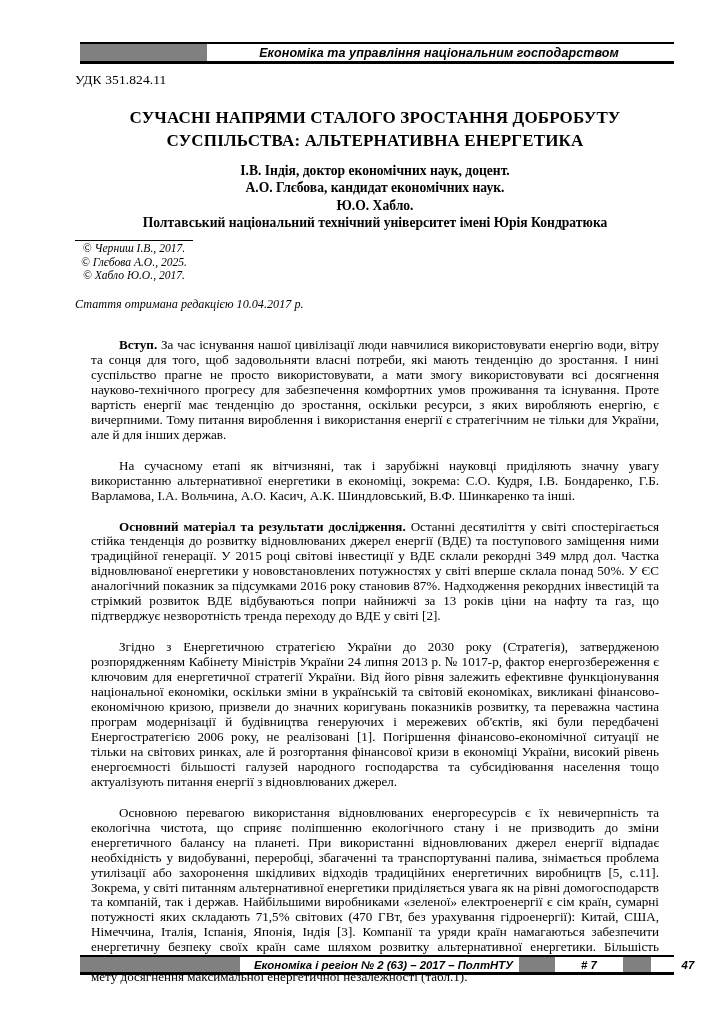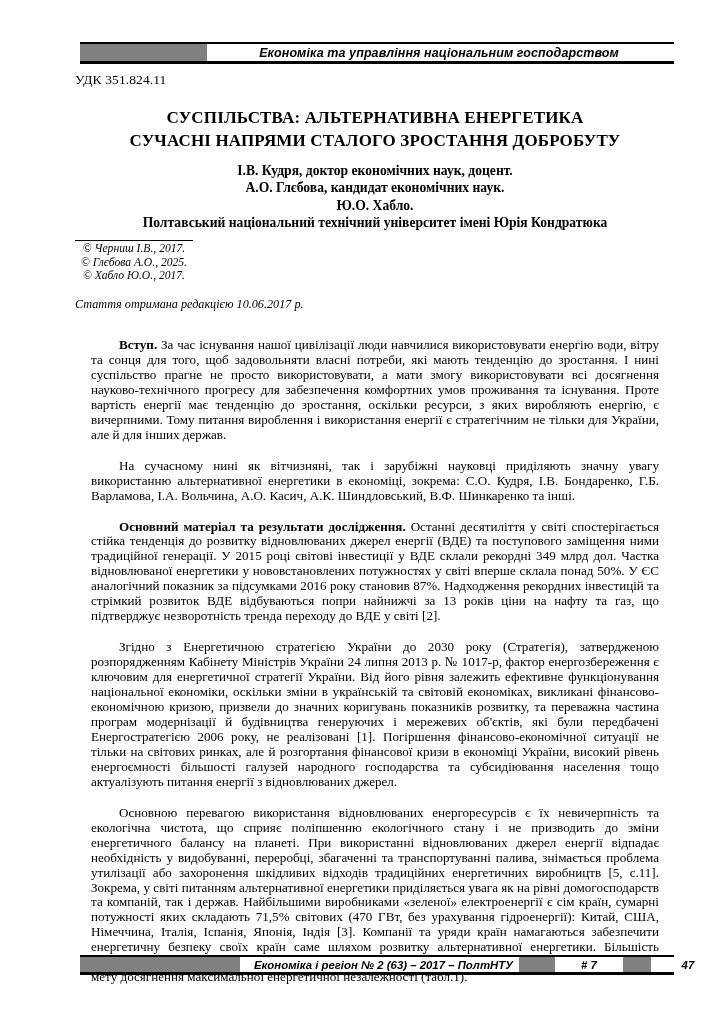--- a/index.html
+++ b/index.html
@@ -194,44 +194,44 @@
 <div class="page">
 
   <div class="runhead">
     <div class="runhead-block"></div>
     <div class="runhead-title">Економіка та управління національним господарством</div>
   </div>
 
   <div class="udk">УДК 351.824.11</div>
 
   <div class="title">
+    <span class="title-line">СУЧАСНІ НАПРЯМИ СТАЛОГО ЗРОСТАННЯ ДОБРОБУТУ</span>
     <span class="title-line">СУСПІЛЬСТВА: АЛЬТЕРНАТИВНА ЕНЕРГЕТИКА</span>
-    <span class="title-line">СУЧАСНІ НАПРЯМИ СТАЛОГО ЗРОСТАННЯ ДОБРОБУТУ</span>
   </div>
 
   <div class="authors">
-    <span class="author-line">І.В. Кудря, доктор економічних наук, доцент.</span>
+    <span class="author-line">І.В. Індія, доктор економічних наук, доцент.</span>
     <span class="author-line">А.О. Глєбова, кандидат економічних наук.</span>
     <span class="author-line">Ю.О. Хабло.</span>
     <span class="affiliation">Полтавський національний технічний університет імені Юрія Кондратюка</span>
   </div>
 
   <div class="copyright">
     <div class="copyright-rule"></div>
     <span class="copy-line">© Черниш І.В., 2017.</span>
     <span class="copy-line">© Глєбова А.О., 2025.</span>
     <span class="copy-line">© Хабло Ю.О., 2017.</span>
   </div>
 
-  <div class="received">Стаття отримана редакцією 10.06.2017 р.</div>
+  <div class="received">Стаття отримана редакцією 10.04.2017 р.</div>
 
   <div class="body-text">
     <p><span class="lead">Вступ.</span><span> За час існування нашої цивілізації люди навчилися використовувати енергію води, вітру та сонця для того, щоб задовольняти власні потреби, які мають тенденцію до зростання. І нині суспільство прагне не просто використовувати, а мати змогу використовувати всі досягнення науково-технічного прогресу для забезпечення комфортних умов проживання та існування. Проте вартість енергії має тенденцію до зростання, оскільки ресурси, з яких виробляють енергію, є вичерпними. Тому питання вироблення і використання енергії є стратегічним не тільки для України, але й для  інших держав.</span></p>
 
-    <p>На сучасному нині як вітчизняні, так і зарубіжні науковці приділяють значну увагу використанню альтернативної енергетики в економіці, зокрема: С.О. Кудря, І.В. Бондаренко, Г.Б. Варламова, І.А. Вольчина, А.О. Касич, А.К. Шиндловський, В.Ф. Шинкаренко та інші.</p>
+    <p>На сучасному етапі як вітчизняні, так і зарубіжні науковці приділяють значну увагу використанню альтернативної енергетики в економіці, зокрема: С.О. Кудря, І.В. Бондаренко, Г.Б. Варламова, І.А. Вольчина, А.О. Касич, А.К. Шиндловський, В.Ф. Шинкаренко та інші.</p>
 
     <p><span class="lead">Основний матеріал та результати дослідження.</span><span> Останні десятиліття у світі  спостерігається стійка тенденція до розвитку відновлюваних джерел енергії (ВДЕ) та поступового заміщення ними традиційної генерації. У 2015 році світові інвестиції у ВДЕ склали рекордні 349 млрд дол. Частка відновлюваної енергетики у нововстановлених потужностях у світі вперше склала понад 50%. У ЄС аналогічний показник за підсумками 2016 року становив 87%. Надходження рекордних інвестицій та стрімкий розвиток ВДЕ відбуваються попри найнижчі за 13 років ціни на нафту та газ, що підтверджує незворотність тренда переходу до ВДЕ у світі [2].</span></p>
 
     <p>Згідно з Енергетичною стратегією України до 2030 року (Стратегія), затвердженою розпорядженням  Кабінету Міністрів України 24 липня 2013 р. № 1017-р, фактор енергозбереження є ключовим для енергетичної стратегії  України. Від його рівня залежить ефективне функціонування національної економіки, оскільки зміни в українській та світовій економіках, викликані фінансово-економічною кризою, призвели до значних коригувань показників розвитку, та переважна частина програм модернізації й будівництва генеруючих і мережевих об'єктів, які були передбачені Енергостратегією 2006 року, не реалізовані [1]. Погіршення фінансово-економічної ситуації не тільки на світових ринках, але й розгортання фінансової кризи в економіці України, високий рівень енергоємності більшості галузей народного господарства та субсидіювання населення тощо актуалізують питання енергії з відновлюваних джерел.</p>
 
     <p>Основною перевагою використання відновлюваних енергоресурсів є їх невичерпність та екологічна чистота, що сприяє поліпшенню екологічного стану і не призводить до зміни енергетичного балансу на планеті. При використанні відновлюваних джерел енергії відпадає необхідність у видобуванні, переробці, збагаченні та транспортуванні палива, знімається проблема утилізації або захоронення шкідливих відходів традиційних енергетичних виробництв [5, с.11]. Зокрема, у світі питанням альтернативної енергетики приділяється увага як на рівні домогосподарств та компаній, так і держав. Найбільшими виробниками «зеленої» електроенергії є сім країн, сумарні потужності яких складають 71,5% світових (470 ГВт, без урахування гідроенергії): Китай, США, Німеччина, Італія, Іспанія, Японія, Індія [3]. Компанії та уряди країн намагаються забезпечити енергетичну безпеку своїх країн саме шляхом розвитку альтернативної енергетики. Більшість проектів, які розроблені й розробляються на сучасному етапі у європейських країнах ставлять за мету досягнення максимальної енергетичної незалежності (табл.1).</p>
   </div>
 
   <div class="footer">
     <div class="f-gray f-block-left"></div>

